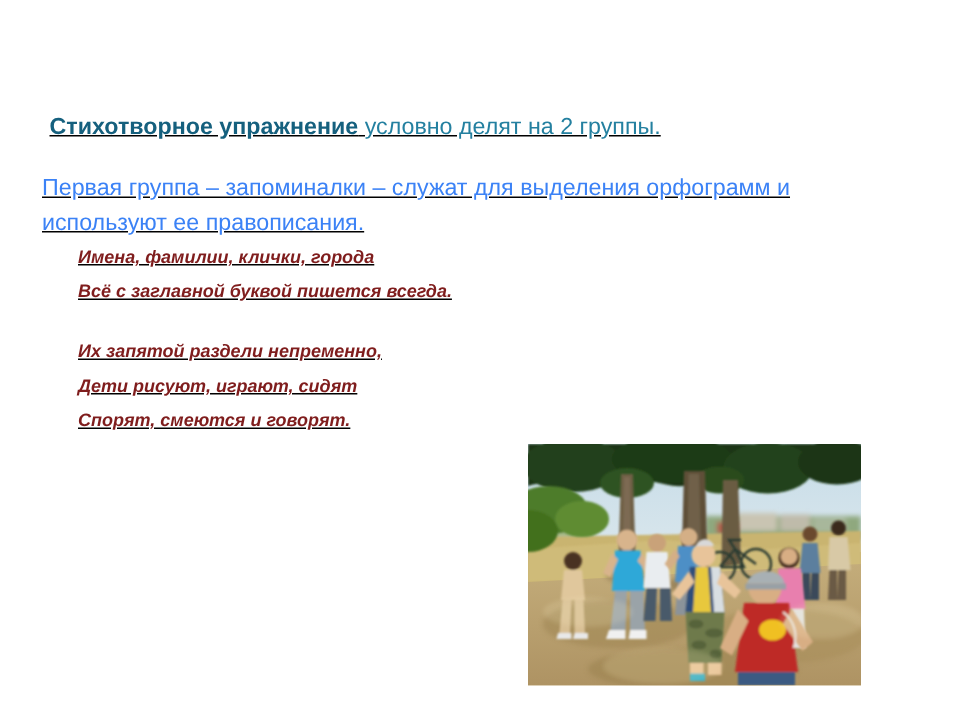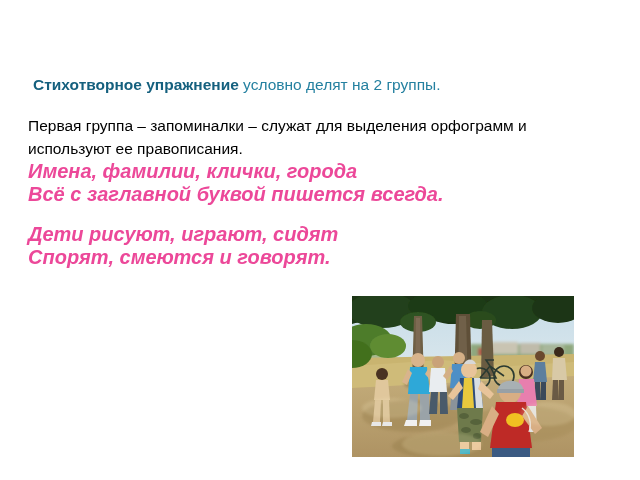--- a/index.html
+++ b/index.html
@@ -22,50 +22,52 @@
     height: 480px;
     background: #ffffff;
   }
 
   
   #text-body {
     position: absolute;
     left: 28px;
     top: 74px;
     width: 596px;
+    text-decoration: underline;
   }
 
   .heading-line {
     font-size: 15.5px;
     line-height: 22px;
     color: #2480A0;
     padding-left: 5px;
     white-space: nowrap;
   }
   .heading-line .strong {
     font-weight: bold;
     color: #15607E;
   }
 
   .spacer-lg { height: 18px; }
   .spacer-md { height: 17px; }
 
   .body-line {
     font-size: 15.5px;
     line-height: 23px;
-    color: #000000;
+    color: #3b82f6;
   }
 
   .verse-line {
-    font-size: 20px;
+    font-size: 12px;
     line-height: 23px;
-    color: #ec4899;
+    color: #7f1d1d;
     font-weight: bold;
     font-style: italic;
     white-space: nowrap;
+    margin-left: 24px;
   }
 
   
   #photo {
     position: absolute;
     left: 352px;
     top: 296px;
     width: 222px;
     height: 161px;
     overflow: hidden;
@@ -84,20 +86,21 @@
 
     <div class="spacer-lg"></div>
 
     <div class="body-line">Первая группа – запоминалки – служат для выделения орфограмм и</div>
     <div class="body-line">используют ее правописания.</div>
     <div class="verse-line">Имена, фамилии, клички, города</div>
     <div class="verse-line">Всё с заглавной буквой пишется всегда.</div>
 
     <div class="spacer-md"></div>
 
+    <div class="verse-line">Их запятой раздели непременно,</div>
     <div class="verse-line">Дети рисуют, играют, сидят</div>
     <div class="verse-line">Спорят, смеются и говорят.</div>
 
   </div>
 
   <div id="photo">
     <svg width="222" height="161" viewBox="0 0 222 161" xmlns="http://www.w3.org/2000/svg">
       <defs>
         <linearGradient id="skyGrad" x1="0" y1="0" x2="0" y2="1">
           <stop offset="0%" stop-color="#C6DCE8"></stop>

